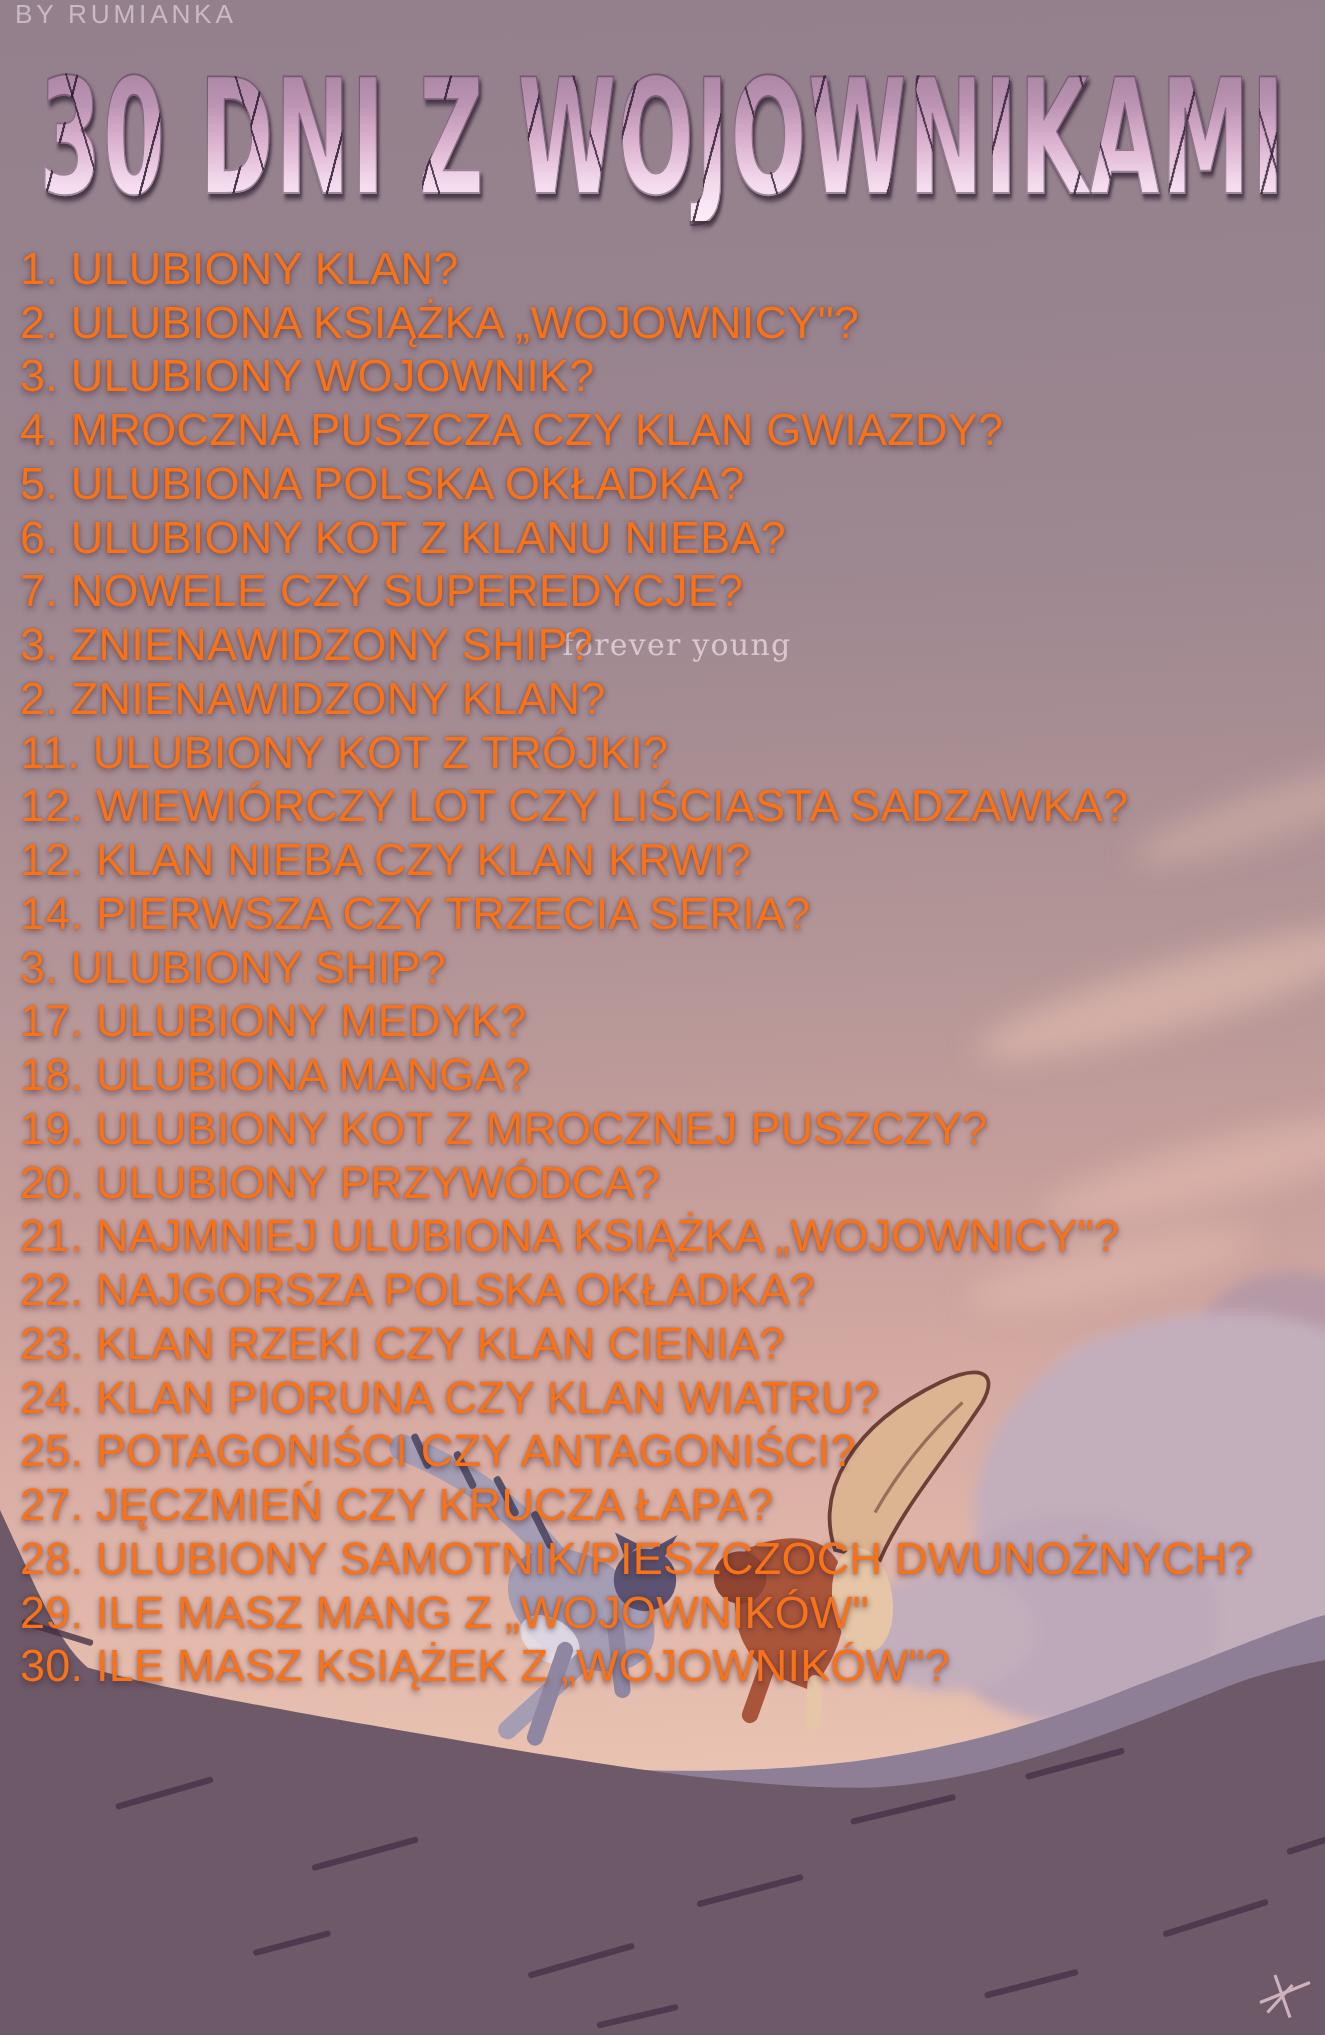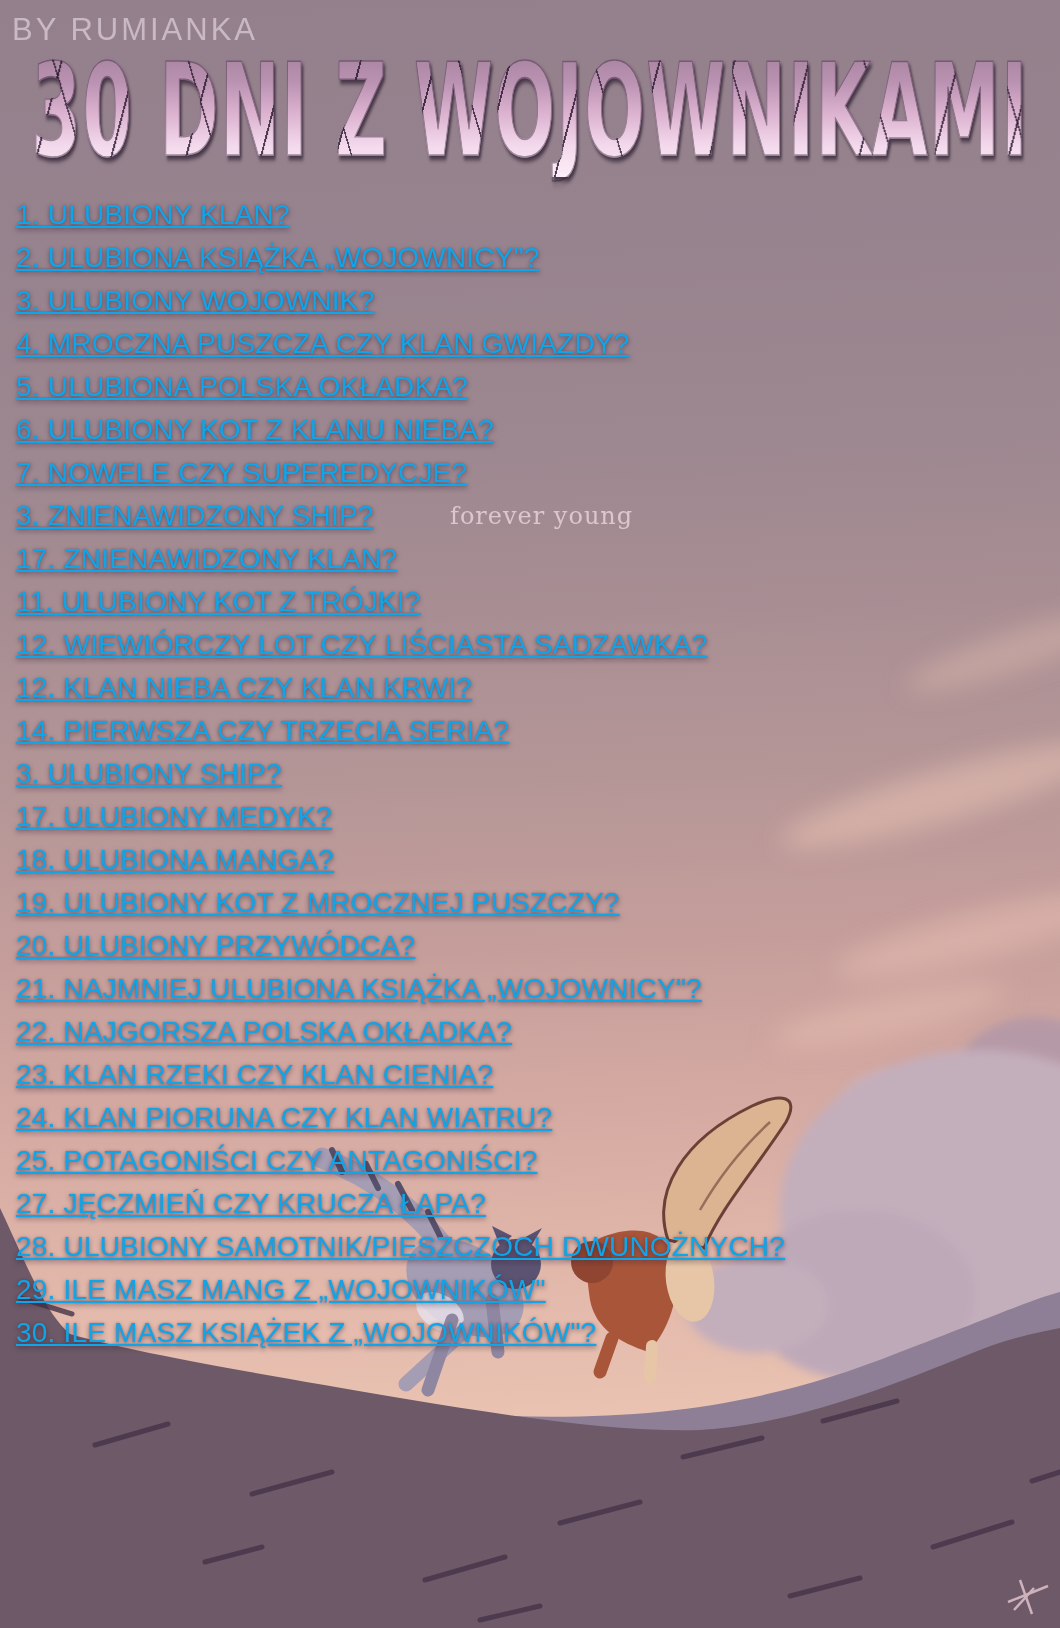--- a/index.html
+++ b/index.html
@@ -9,44 +9,43 @@
   }
   .sky {
     position:absolute; inset:0;
     background:linear-gradient(178deg,
       #93808c 0%, #97838e 16%, #9d8790 28%, #a88e93 38%,
       #b59697 48%, #c59e9b 58%, #d5aaa2 68%, #e2b8ab 78%,
       #e9c2b1 86%, #e4bcae 94%, #dfb7ab 100%);
   }
   .scene { position:absolute; inset:0; width:100%; height:100%; }
   .credit {
-    position:absolute; top:12px; left:12px;
-    font-size:31px; letter-spacing:3px; color:#c8b9c4;text-align:center;
+    position:absolute; top:0; left:12px;
+    font-size:21px; letter-spacing:3px; color:#c8b9c4;text-align:center;
   }
   .title {
     position:absolute; top:46px; left:50%; margin:0;
     transform:translateX(-50%) scaleX(0.56); transform-origin:center top;
     white-space:nowrap;
     font-family:"DejaVu Sans",sans-serif; font-weight:bold;
     font-size:128px; line-height:1.02; letter-spacing:2px;
     background-image:
       repeating-linear-gradient(115deg, rgba(43,26,48,0) 0 54px, rgba(43,26,48,.85) 54px 57px, rgba(43,26,48,0) 57px 121px),
       repeating-linear-gradient(62deg, rgba(43,26,48,0) 0 88px, rgba(43,26,48,.8) 88px 90.5px, rgba(43,26,48,0) 90.5px 213px),
       linear-gradient(to bottom, #a2809b 0%, #bb93b2 28%, #dcb3d0 52%, #f3d9ec 76%, #fdeef8 100%);
     -webkit-background-clip:text; background-clip:text; color:transparent;
     -webkit-text-stroke:1.5px rgba(52,33,55,.45);
     filter:drop-shadow(3px 4px 2px rgba(35,22,40,.7));
   }
   .questions {
     position:absolute; top:193px; left:16px; right:12px;
     margin:0; padding:0; list-style:none;
-    font-size:28px; line-height:43px; letter-spacing:0.2px;
-    color:#0ea5e9;
+    font-size:36px; line-height:43px; letter-spacing:0.2px;
+    color:#f97316;
     text-shadow:0 2px 5px rgba(55,32,55,.6), 0 0 2px rgba(90,60,90,.35);
-    text-decoration:underline;
   }
   .watermark {
     position:absolute; left:450px; top:502px;
     font-family:"DejaVu Serif",serif; font-size:24px; letter-spacing:1px;
     color:rgba(236,216,223,.78);
   }
 </style>
 </head>
 <body>
 
@@ -137,21 +136,21 @@
   <div class="watermark">forever young</div>
   <ol class="questions" id="questions">
       <li>1. ULUBIONY KLAN?</li>
       <li>2. ULUBIONA KSIĄŻKA „WOJOWNICY"?</li>
       <li>3. ULUBIONY WOJOWNIK?</li>
       <li>4. MROCZNA PUSZCZA CZY KLAN GWIAZDY?</li>
       <li>5. ULUBIONA POLSKA OKŁADKA?</li>
       <li>6. ULUBIONY KOT Z KLANU NIEBA?</li>
       <li>7. NOWELE CZY SUPEREDYCJE?</li>
       <li>3. ZNIENAWIDZONY SHIP?</li>
-      <li>17. ZNIENAWIDZONY KLAN?</li>
+      <li>2. ZNIENAWIDZONY KLAN?</li>
       <li>11. ULUBIONY KOT Z TRÓJKI?</li>
       <li>12. WIEWIÓRCZY LOT CZY LIŚCIASTA SADZAWKA?</li>
       <li>12. KLAN NIEBA CZY KLAN KRWI?</li>
       <li>14. PIERWSZA CZY TRZECIA SERIA?</li>
       <li>3. ULUBIONY SHIP?</li>
       <li>17. ULUBIONY MEDYK?</li>
       <li>18. ULUBIONA MANGA?</li>
       <li>19. ULUBIONY KOT Z MROCZNEJ PUSZCZY?</li>
       <li>20. ULUBIONY PRZYWÓDCA?</li>
       <li>21. NAJMNIEJ ULUBIONA KSIĄŻKA „WOJOWNICY"?</li>

